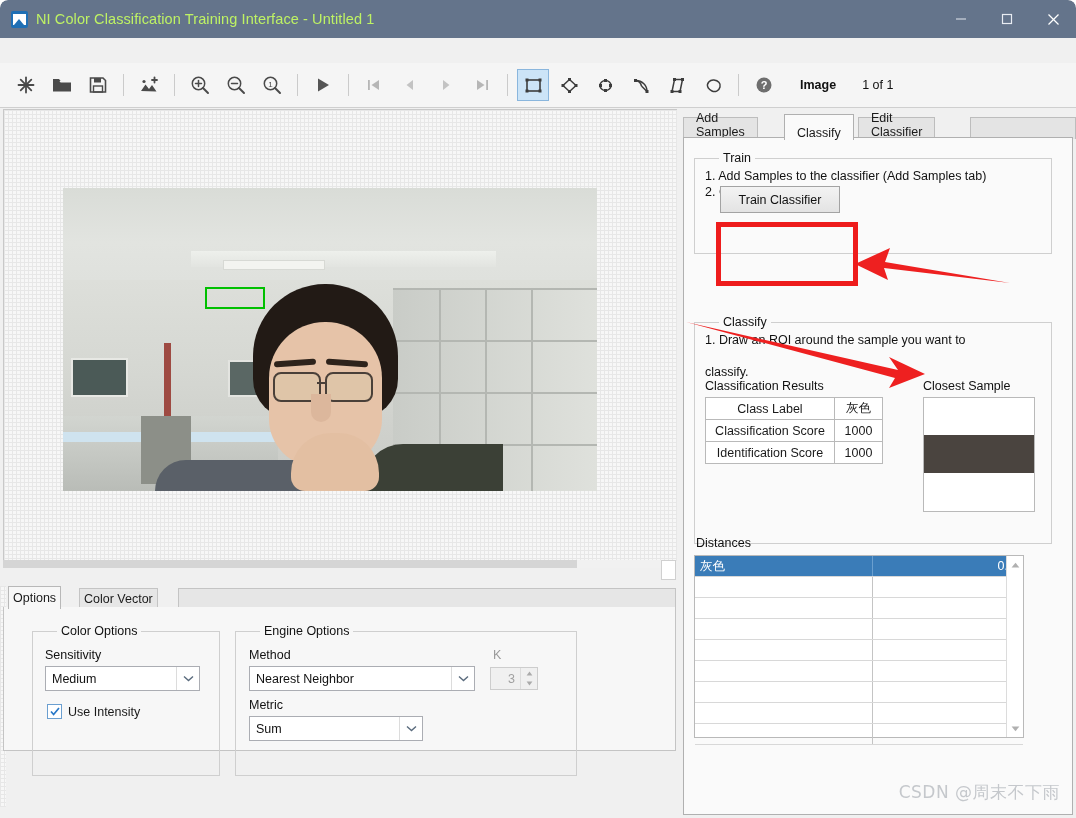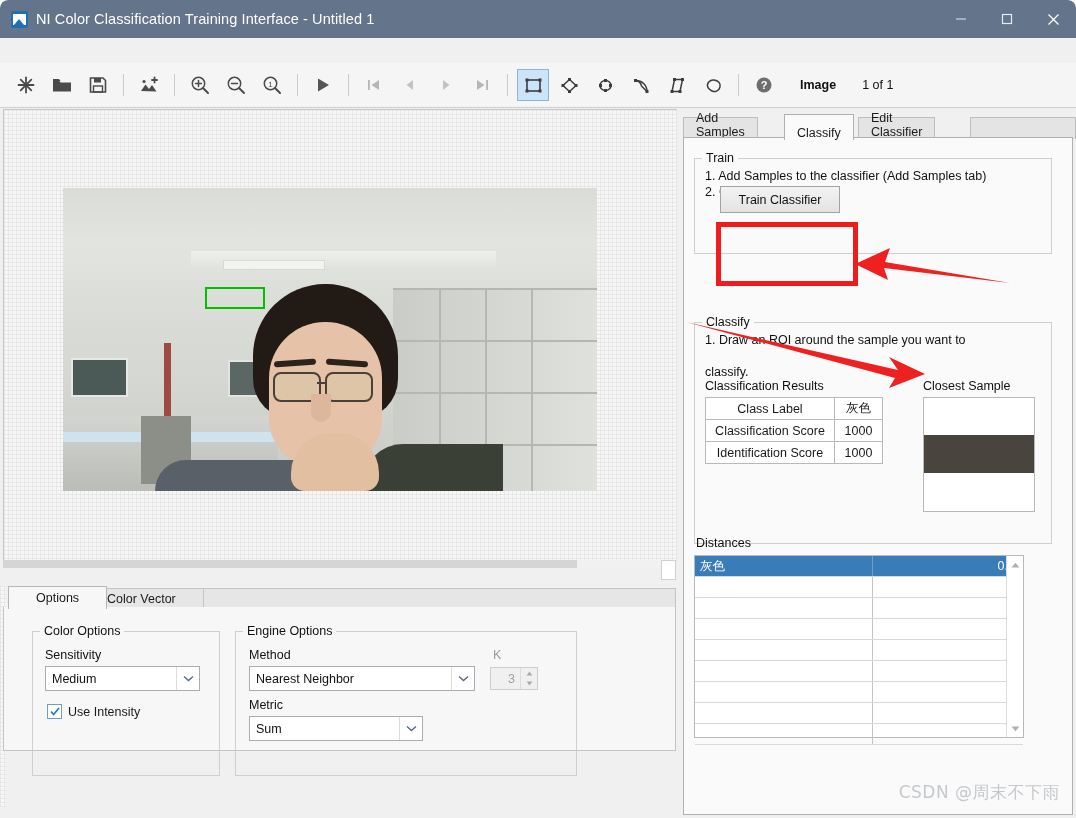--- a/index.html
+++ b/index.html
@@ -40,21 +40,21 @@
     content: ""; position: absolute; left: 2px; top: 3px;
     width: 13px; height: 11px; background: #ffffff;
   }
   #app-icon::before {
     content: ""; position: absolute; left: 3px; top: 8px; z-index: 2;
     width: 0; height: 0;
     border-left: 5px solid transparent; border-right: 5px solid transparent;
     border-bottom: 6px solid #1f6fb4;
   }
   #title-text {
-    color: #ffffff; font-size: 14.5px; letter-spacing: .1px;
+    color: #bef264; font-size: 14.5px; letter-spacing: .1px;
     white-space: nowrap;
   }
   .winbtn {
     width: 46px; height: 38px; display: flex; align-items: center;
     justify-content: center; color: #e6eaf0;
   }
   .winbtn svg { display: block; }
   #winbtns { position: absolute; right: 0; top: 0; display: flex; }
 
   
@@ -214,21 +214,21 @@
     border-bottom: 1px solid #d4d4d4;
   }
   #status-text { margin-left: 7px; font-size: 12px; color: #111; }
 
   
   #bottom-tabs {
     position: absolute; left: 3px; top: 586px; width: 673px; height: 22px;
   }
   .btab {
     position: absolute; top: 2px; height: 20px;
-    display: flex; align-items: center; padding: 0 27px;
+    display: flex; align-items: center; padding: 0 4px;
     font-size: 12.5px; background: #e6e6e6;
     border: 1px solid #c4c4c4; border-bottom: none; box-sizing: border-box; justify-content: center;
   }
   .btab.active {
     top: 0; height: 23px; background: #f7f7f7; border-color: #b8b8b8;
     z-index: 3;
   }
   #btab-rest {
     position: absolute; left: 175px; top: 2px; width: 498px; height: 20px;
     background: #e6e6e6; border: 1px solid #c4c4c4; border-bottom: none;
@@ -247,21 +247,21 @@
       linear-gradient(to right, #e7e7e7 1px, transparent 1px),
       linear-gradient(to bottom, #e7e7e7 1px, transparent 1px);
     background-size: 4px 4px;
   }
 
   
   .groupbox {
     position: absolute; border: 1px solid #cfcfcf; box-sizing: border-box;
   }
   .gb-title {
-    position: absolute; top: -8px; left: 7px; background: #f7f7f7;
+    position: absolute; top: -8px; left: 24px; background: #f7f7f7;
     padding: 0 4px; font-size: 12.5px; color: #111;
   }
   .lbl { position: absolute; font-size: 12.5px; color: #111; }
   .lbl.dim { color: #9a9a9a; }
 
   
   .combo {
     position: absolute; height: 25px; background: #ffffff;
     border: 1px solid #abadb3; box-sizing: border-box;
     display: flex; align-items: center;

